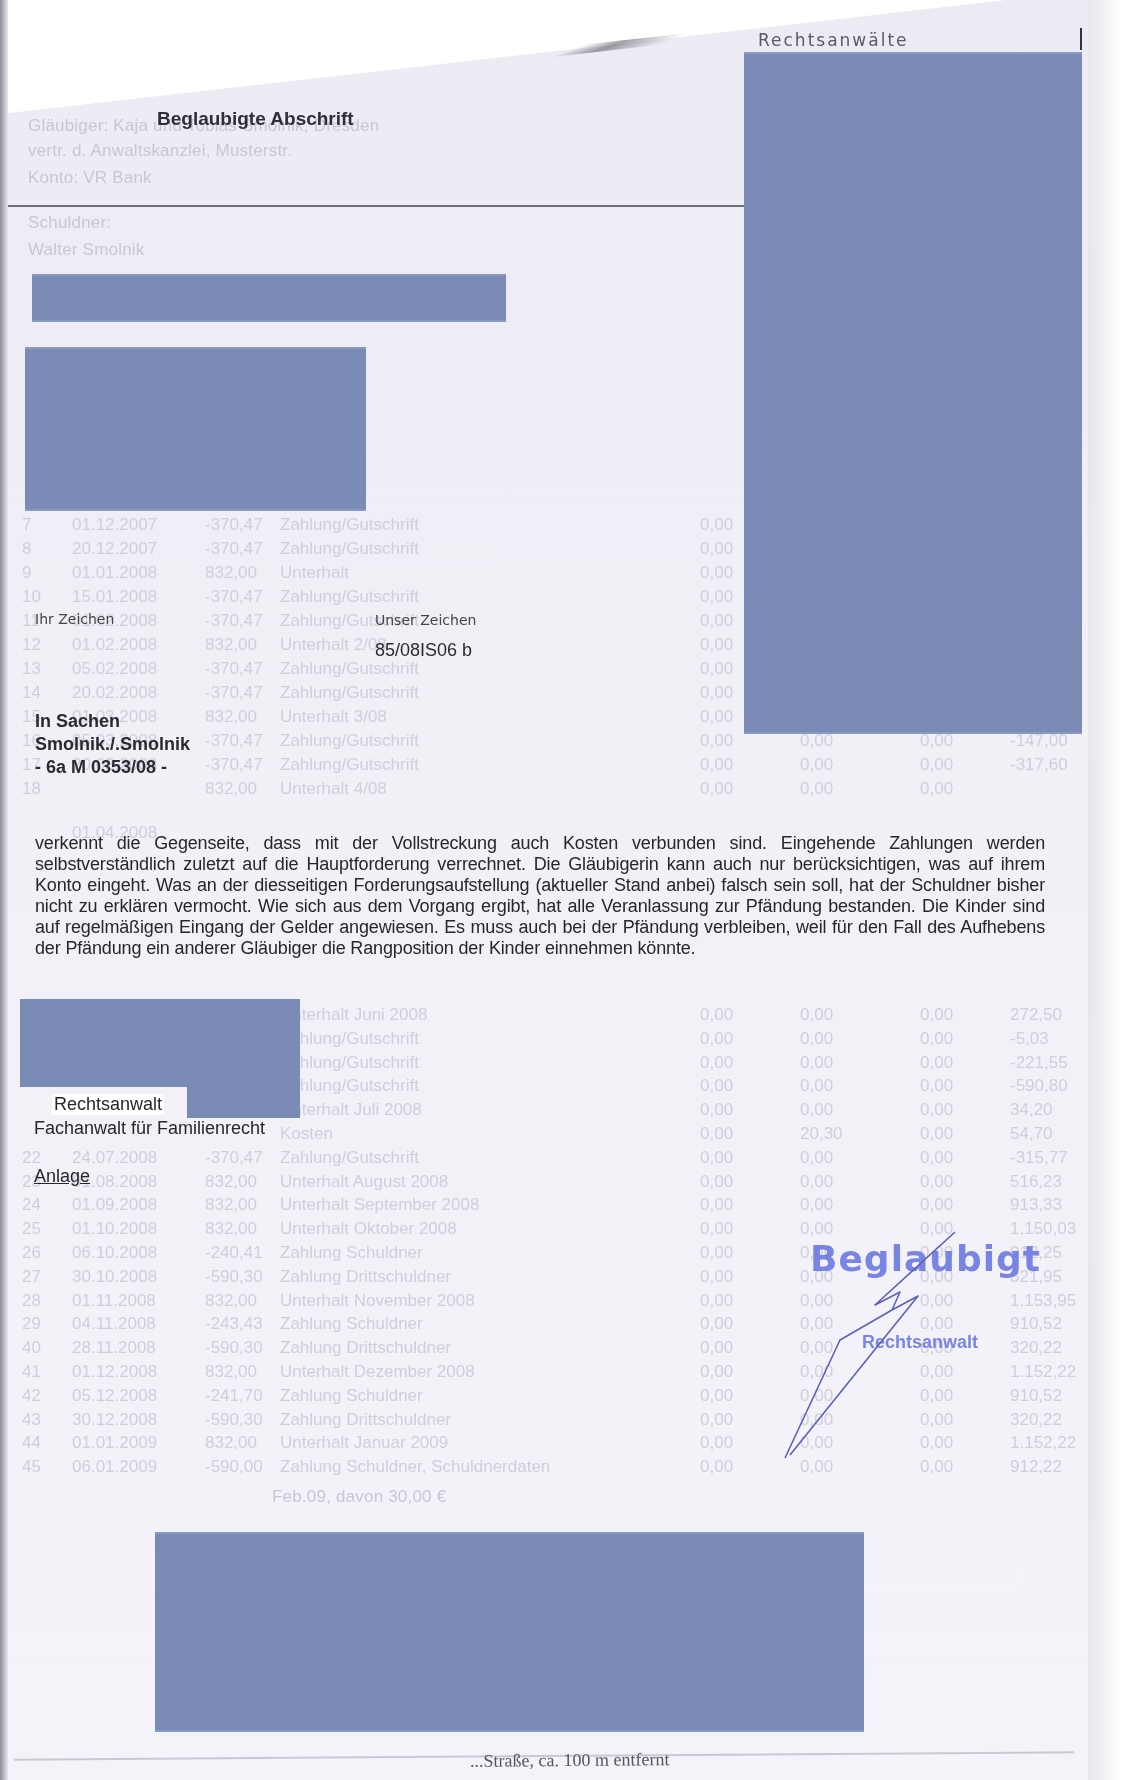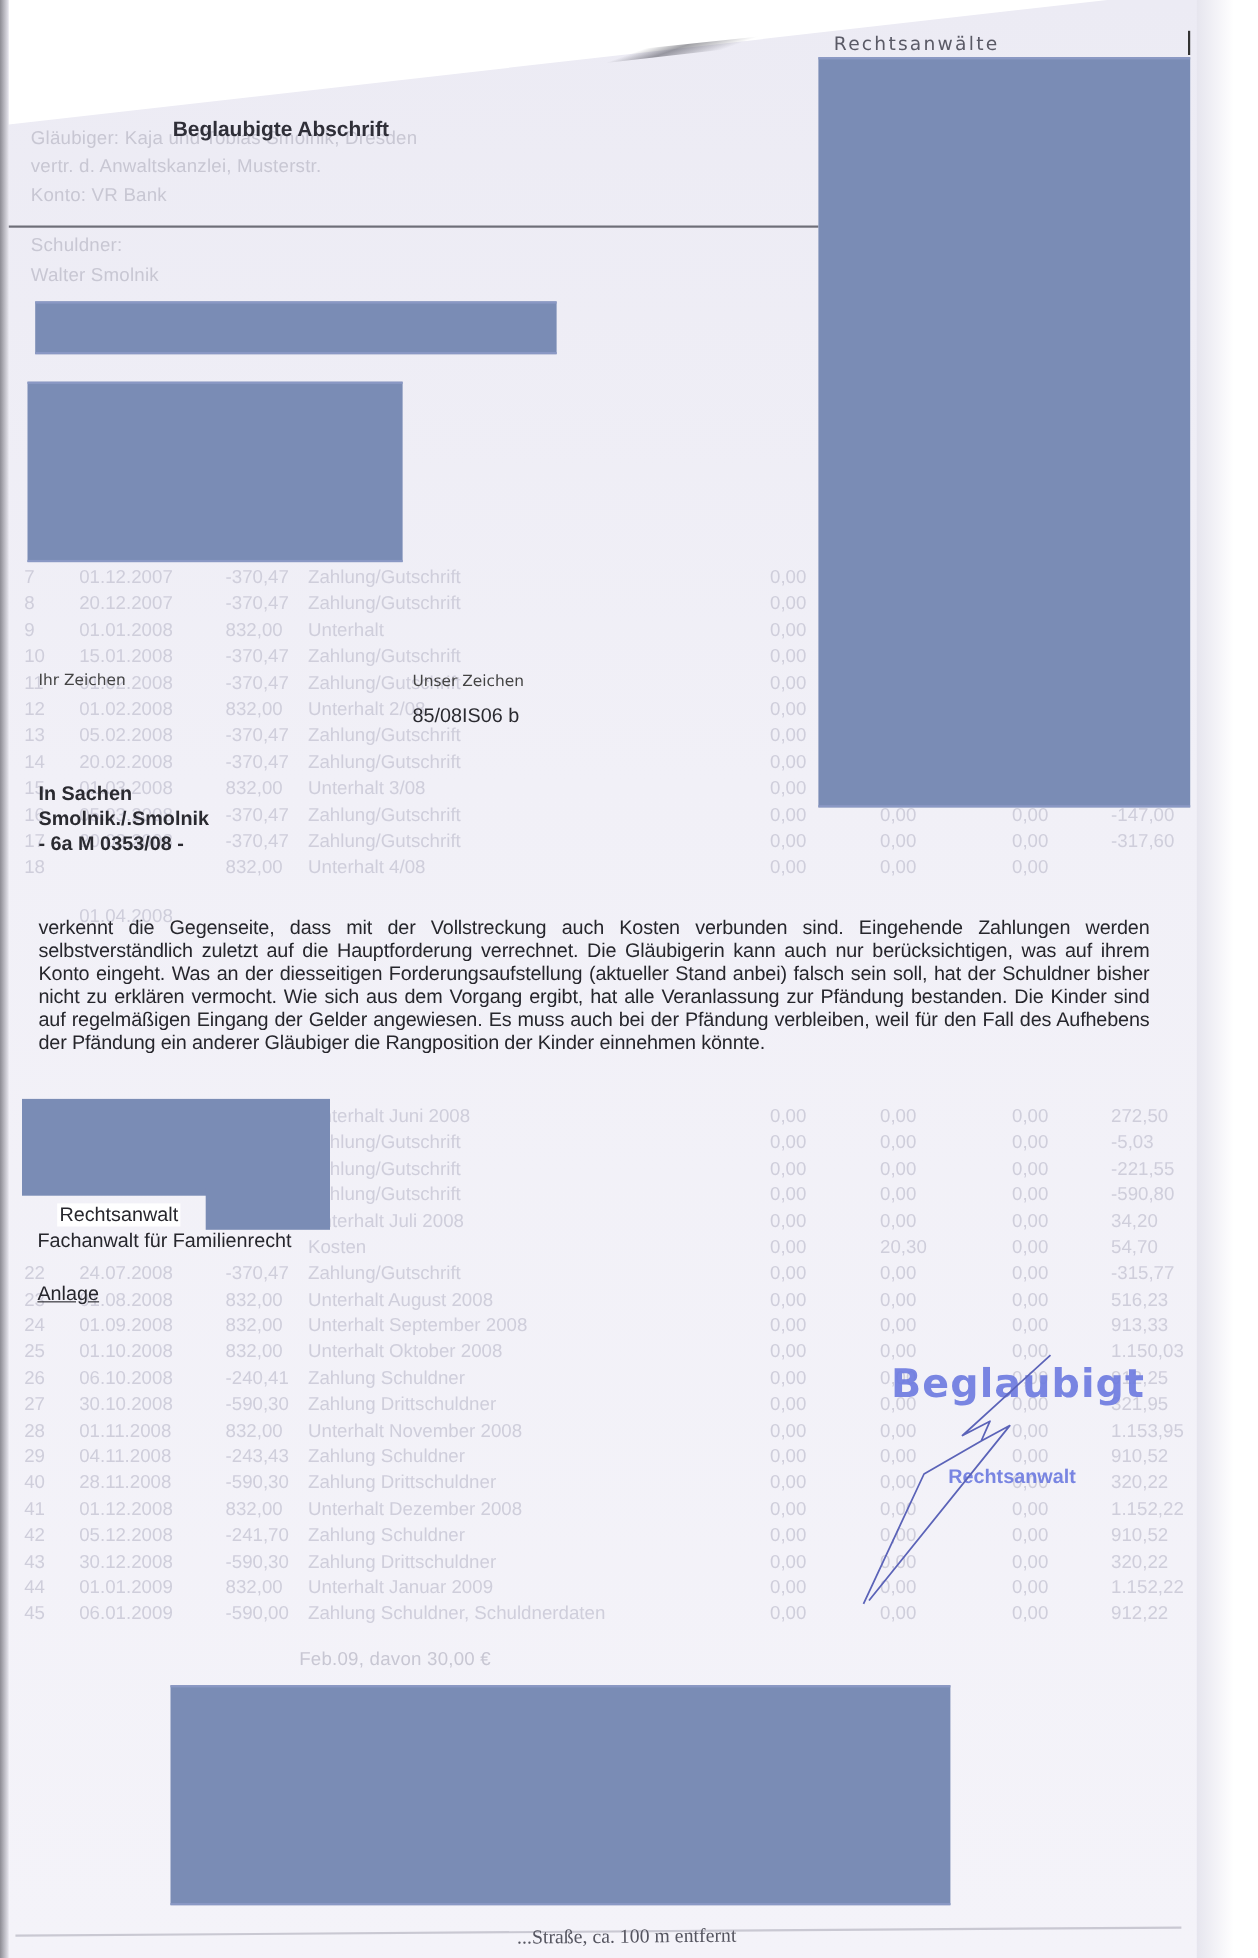--- a/index.html
+++ b/index.html
@@ -413,21 +413,21 @@
         <span style="left: 22px;">45</span>
         <span style="left: 72px;">06.01.2009</span>
         <span style="left: 205px;">-590,00</span>
         <span style="left: 280px;">Zahlung Schuldner, Schuldnerdaten</span>
         <span style="left: 700px;">0,00</span>
         <span style="left: 800px;">0,00</span>
         <span style="left: 920px;">0,00</span>
         <span style="left: 1010px;">912,22</span>
       </div>
     </div>
-  <div class="ghost" style="left:272px;top:1487px;margin-top:12px;">Feb.09, davon 30,00 €</div>
+  <div class="ghost" style="left:272px;top:1487px;">Feb.09, davon 30,00 €</div>
 
   <div class="corner-top"></div>
   <div class="corner-shadow"></div>
   <div class="right-edge"></div>
   <div class="left-edge"></div>
 
   <div class="firm-label">Rechtsanwälte</div>
   <div class="firm-rule"></div>
   <div class="title">Beglaubigte Abschrift</div>
 

